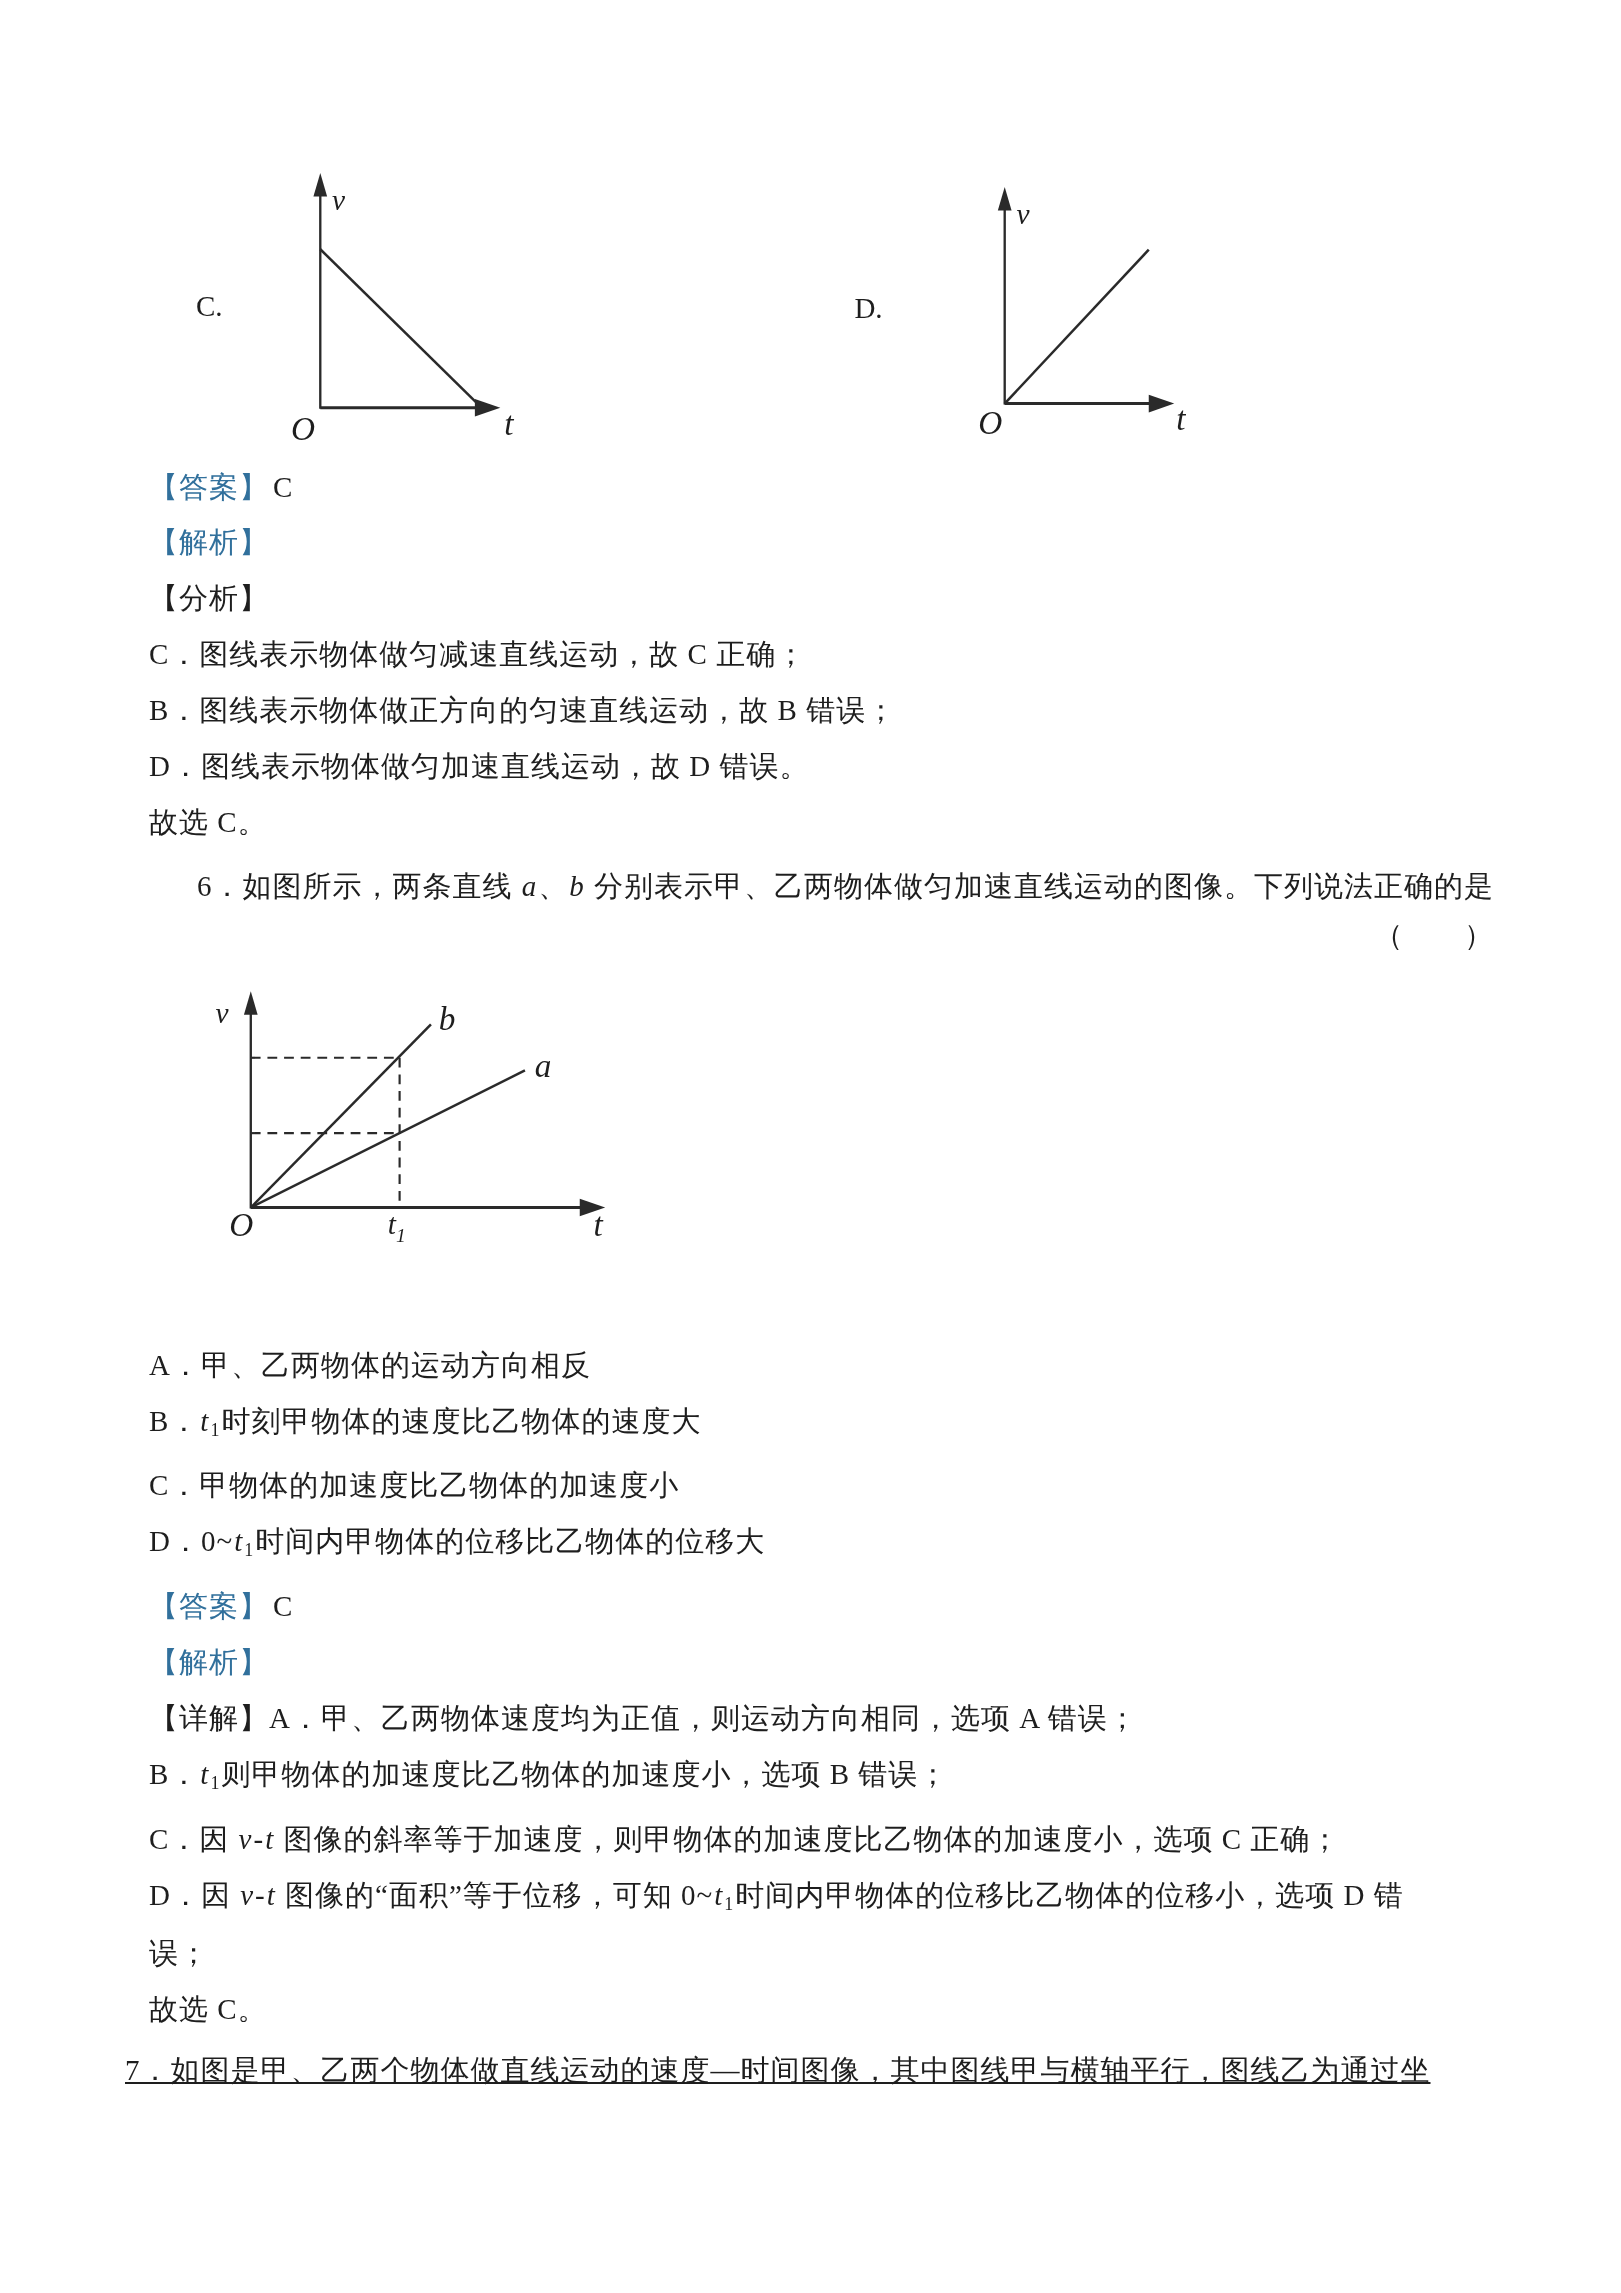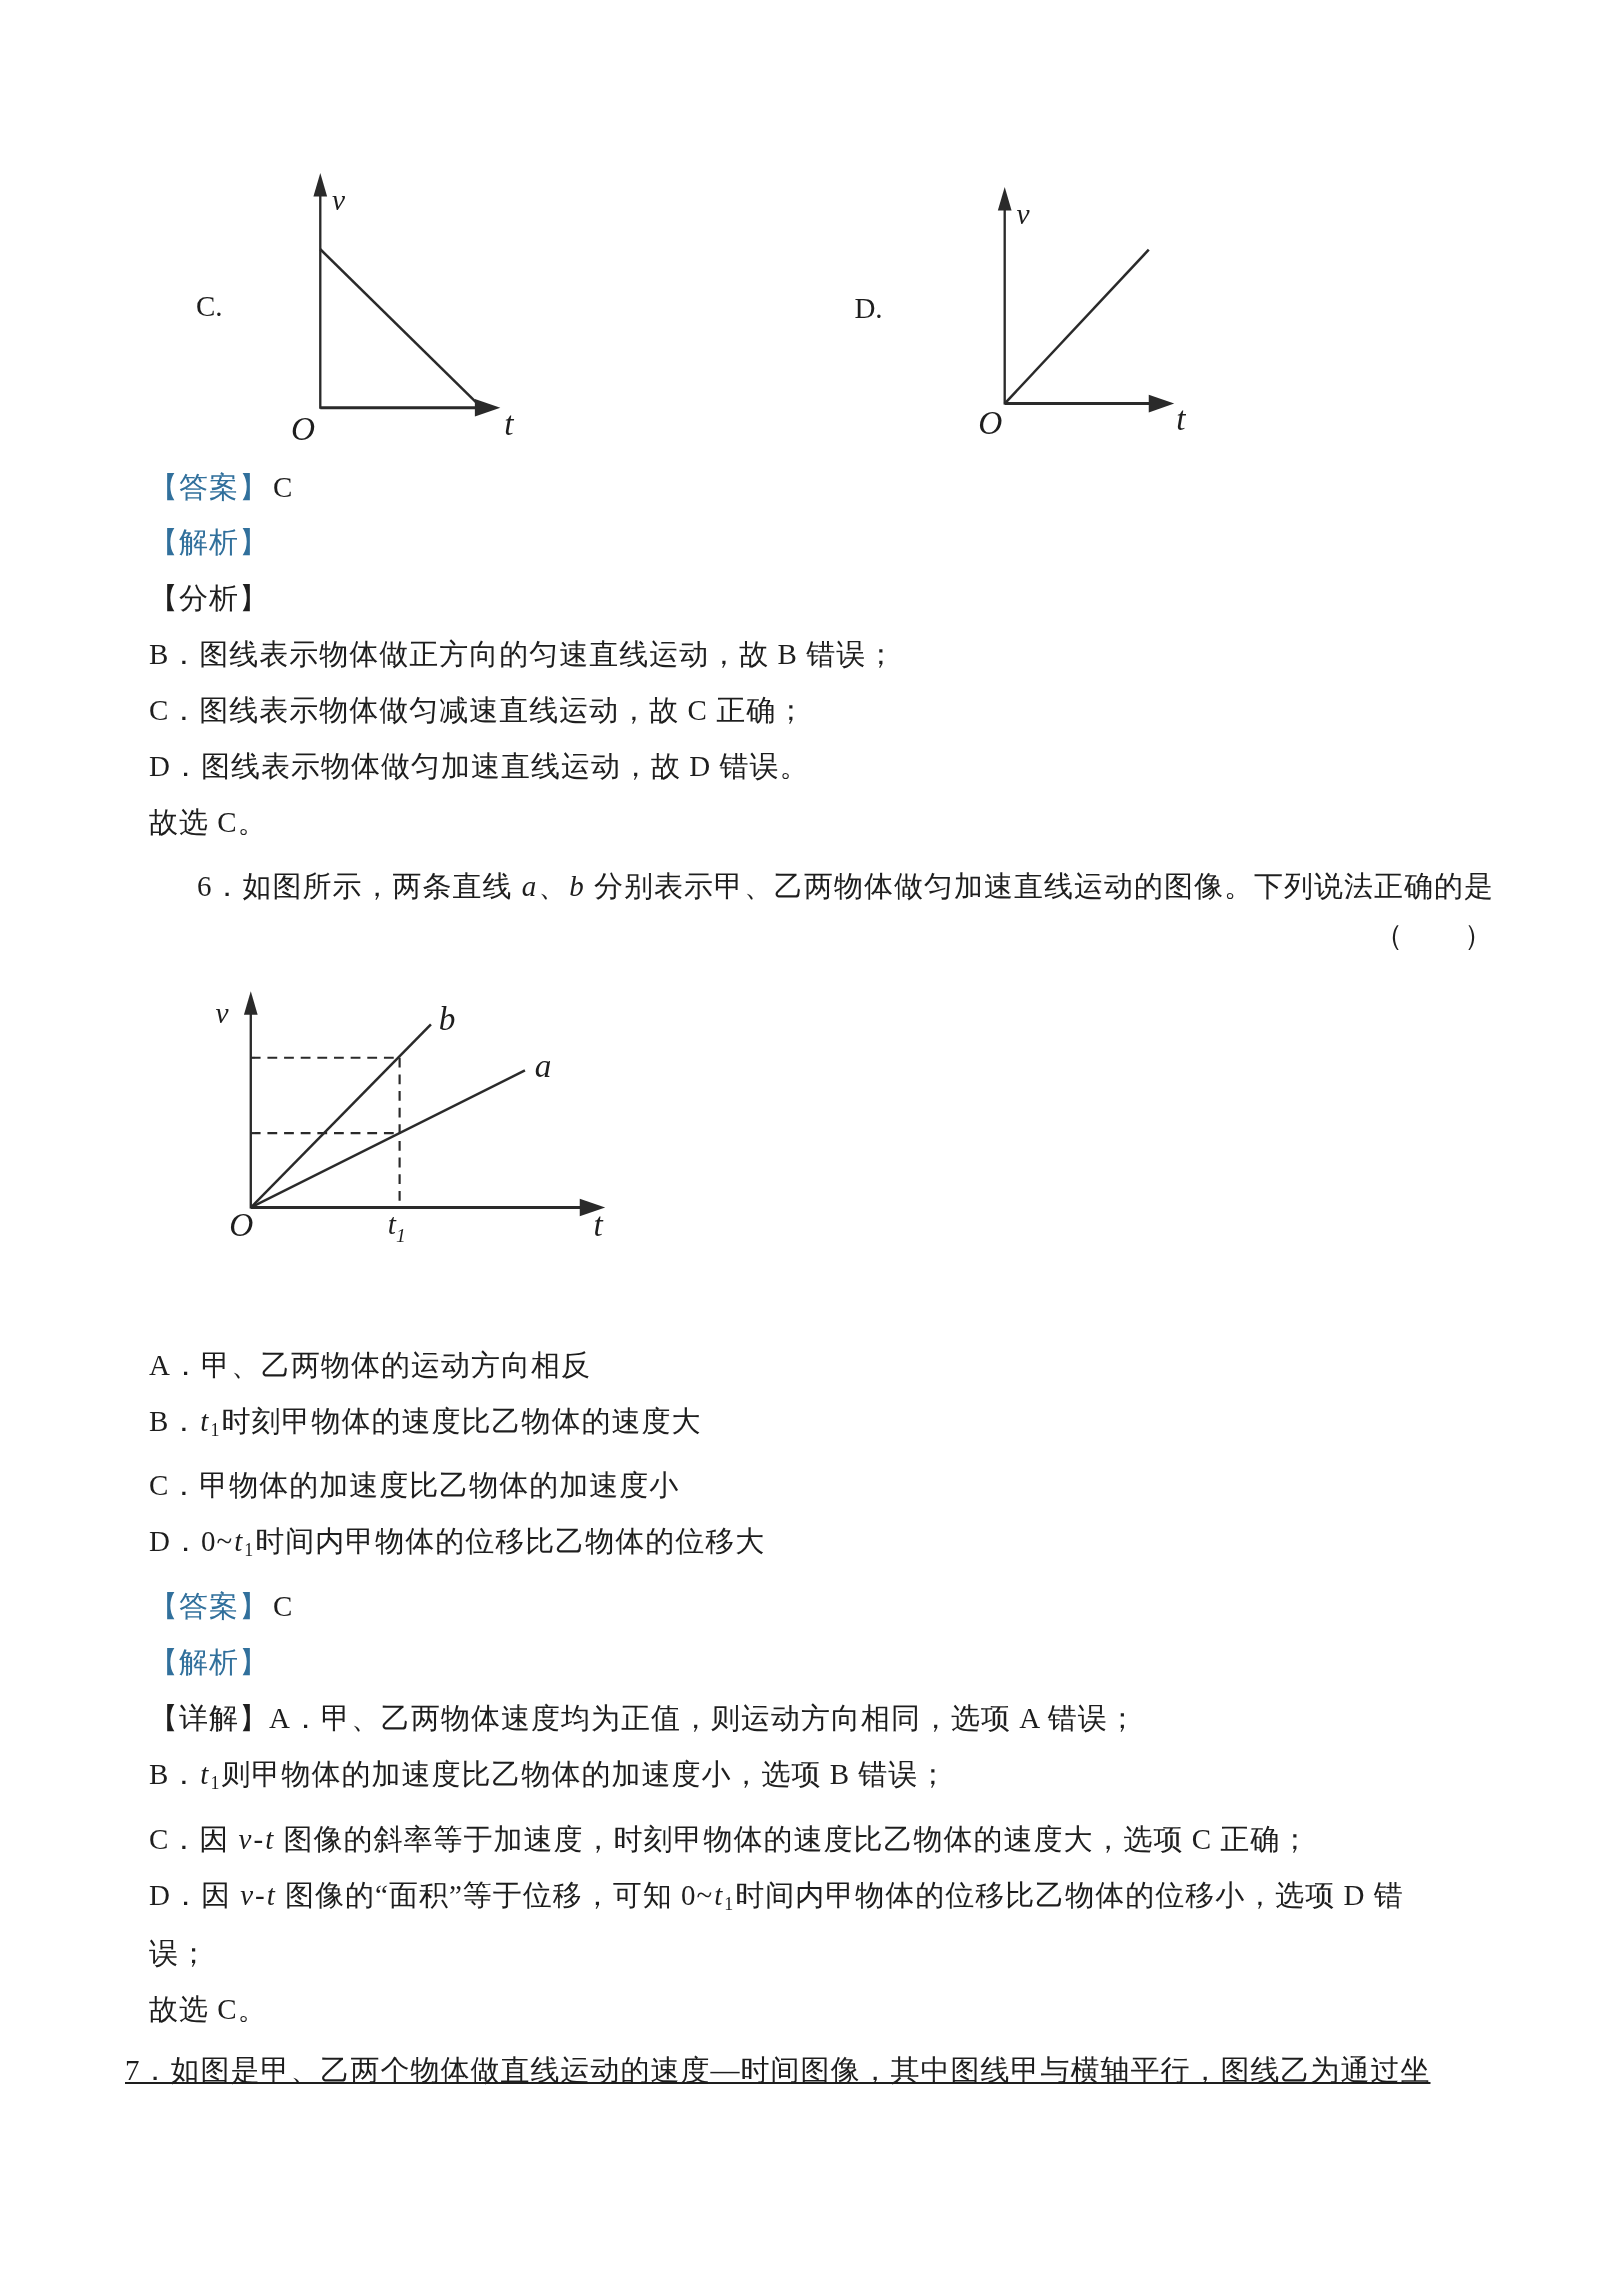--- a/index.html
+++ b/index.html
@@ -72,22 +72,22 @@
         <text class="glabel" x="127" y="44">v</text>
         <text class="glabel glabel-big" x="88" y="258">O</text>
         <text class="glabel glabel-big" x="290" y="254">t</text>
       </svg>
     </div>
   </div>
 
   <p class="line ind"><span class="tag">【答案】</span><span class="ans-val">C</span></p>
   <p class="line ind"><span class="tag">【解析】</span></p>
   <p class="line ind"><span>【分析】</span></p>
+  <p class="line ind">C．图线表示物体做匀减速直线运动，故 C 正确；</p>
   <p class="line ind">B．图线表示物体做正方向的匀速直线运动，故 B 错误；</p>
-  <p class="line ind">C．图线表示物体做匀减速直线运动，故 C 正确；</p>
   <p class="line ind">D．图线表示物体做匀加速直线运动，故 D 错误。</p>
   <p class="line ind">故选 C。</p>
 
   <div class="stem-block">
     <div class="stem"><span>6．如图所示，两条直线 </span><span class="run-i">a</span><span>、</span><span class="run-i">b</span><span> 分别表示甲、乙两物体做匀加速直线运动的图像。下列说法正确的是</span></div>
     <div class="stem" style="margin-top:0;">（　　）</div>
   </div>
 
   <div class="q6-figure-block">
     <svg width="421" height="255" viewBox="0 0 430 260" style="font-size:30px">
@@ -111,20 +111,20 @@
 
   <p class="line ind">A．甲、乙两物体的运动方向相反</p>
   <p class="line ind"><span>B．</span><span class="run-i">t</span><span class="run-sub">1</span><span>时刻甲物体的速度比乙物体的速度大</span></p>
   <p class="line ind">C．甲物体的加速度比乙物体的加速度小</p>
   <p class="line ind"><span>D．0~</span><span class="run-i">t</span><span class="run-sub">1</span><span>时间内甲物体的位移比乙物体的位移大</span></p>
 
   <p class="line ind"><span class="tag">【答案】</span><span class="ans-val">C</span></p>
   <p class="line ind"><span class="tag">【解析】</span></p>
   <p class="line ind">【详解】A．甲、乙两物体速度均为正值，则运动方向相同，选项 A 错误；</p>
   <p class="line ind"><span>B．</span><span class="run-i">t</span><span class="run-sub">1</span><span>则甲物体的加速度比乙物体的加速度小，选项 B 错误；</span></p>
-  <p class="line ind"><span>C．因 </span><span class="run-i">v</span><span>-</span><span class="run-i">t</span><span> 图像的斜率等于加速度，时刻甲物体的速度比乙物体的速度大，选项 C 正确；</span></p>
+  <p class="line ind"><span>C．因 </span><span class="run-i">v</span><span>-</span><span class="run-i">t</span><span> 图像的斜率等于加速度，则甲物体的加速度比乙物体的加速度小，选项 C 正确；</span></p>
   <p class="line ind"><span>D．因 </span><span class="run-i">v</span><span>-</span><span class="run-i">t</span><span> 图像的“面积”等于位移，可知 0~</span><span class="run-i">t</span><span class="run-sub">1</span><span>时间内甲物体的位移比乙物体的位移小，选项 D 错</span><br><span>误；</span></p>
   <p class="line ind">故选 C。</p>
 
   <p class="line q7">7．如图是甲、乙两个物体做直线运动的速度—时间图像，其中图线甲与横轴平行，图线乙为通过坐</p>
 
 </div>
 
 
 </body></html>

